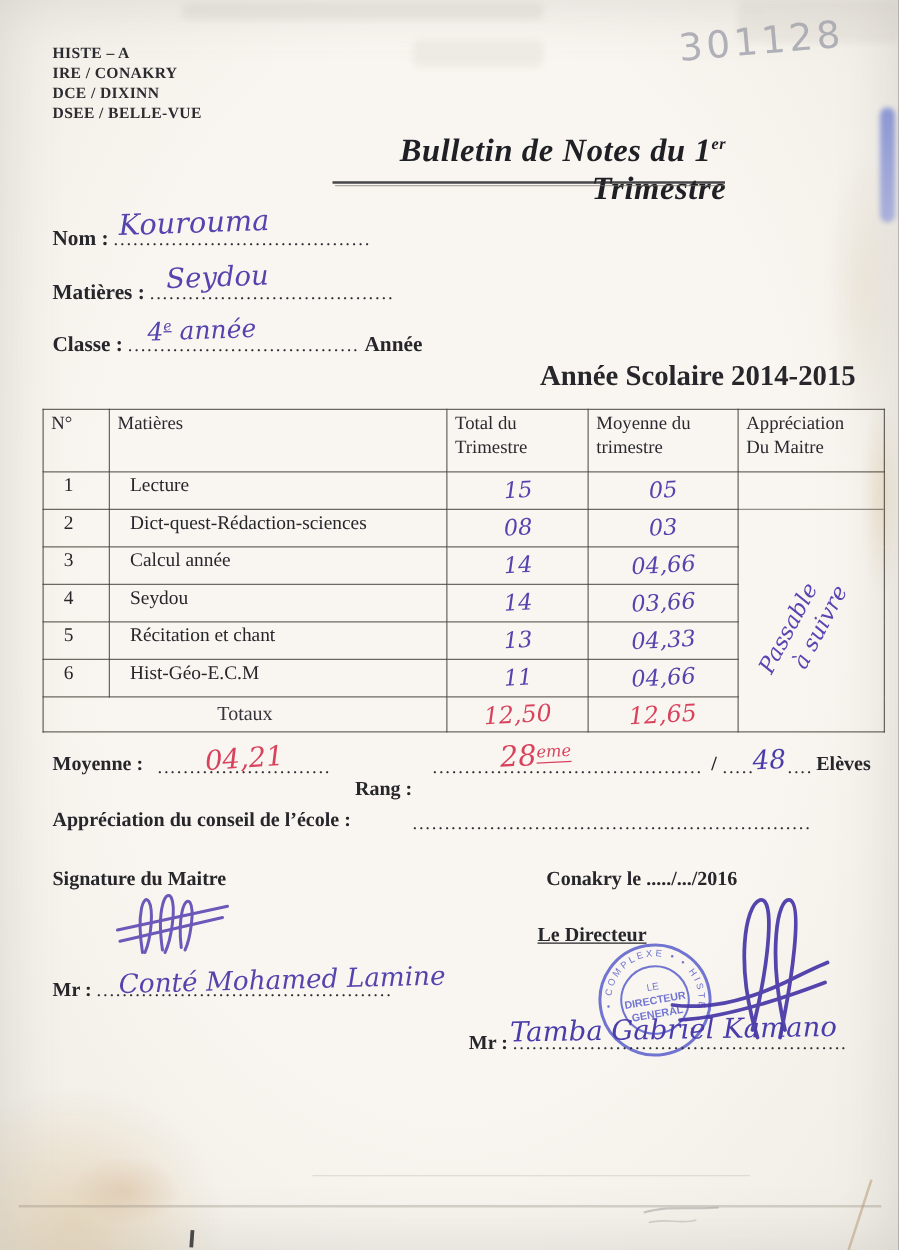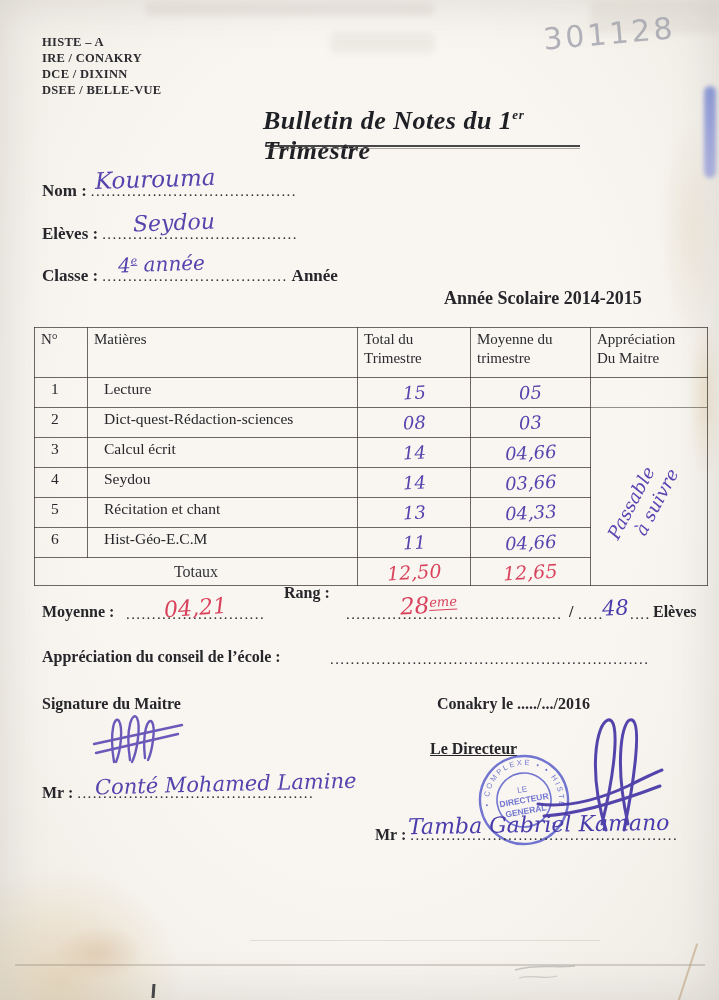--- a/index.html
+++ b/index.html
@@ -6,21 +6,21 @@
   .page{
     position:relative;width:719px;height:1000px;overflow:hidden;
     background:radial-gradient(ellipse at 50% 45%, #f9f6f1 55%, #efece5 100%);
     box-shadow:inset 0 0 50px rgba(115,110,98,.20);
     font-family:"Liberation Serif", serif;color:#26262b;
   }
   .abs{position:absolute;}
   .printed{font-family:"Liberation Serif", serif;color:#26262b;}
   .bold{font-weight:bold;}
   .hdrblock div{font-size:12.5px;font-weight:bold;line-height:16px;letter-spacing:.3px;color:#2b2b30;}
-  .title{font-style:italic;font-weight:600;font-size:26px;letter-spacing:.5px;color:#1f2025;text-align:left;}
+  .title{font-style:italic;font-weight:600;font-size:26px;letter-spacing:.5px;color:#1f2025;text-align:right;}
   .title sup{font-size:13px;}
   .t-underline{height:2px;background:rgba(40,40,45,.85);}
   .t-underline2{height:1px;background:rgba(120,115,105,.6);}
   .lbl{font-size:17px;font-weight:bold;color:#26262b;}
   .lbl-s{font-size:16px;font-weight:bold;color:#26262b;}
   .dots{font-size:15px;letter-spacing:1.4px;color:#2e2e33;}
   .hw{font-family:"DejaVu Serif", serif;font-style:italic;color:#5544ad;display:inline-block;}
   .hw-red{font-family:"DejaVu Serif", serif;font-style:italic;color:#d8425c;display:inline-block;}
   .hw-blue{font-family:"DejaVu Serif", serif;font-style:italic;color:#4a3dab;display:inline-block;}
   .pencil{font-family:"DejaVu Sans", sans-serif;color:#a5a5af;}
@@ -76,35 +76,35 @@
   <div class="abs t-underline" style="left:266px;top:145px;width:314px;"></div>
   <div class="abs t-underline2" style="left:268px;top:148px;width:312px;"></div>
 
   <div class="abs" style="left:42px;top:181px;white-space:nowrap;">
     <span class="lbl">Nom :</span>
     <span class="dots">........................................</span>
   </div>
   <div class="abs hw" style="left:95px;top:166px;font-size:23px;transform:rotate(-2deg);">Kourouma</div>
 
   <div class="abs" style="left:42px;top:224px;white-space:nowrap;">
-    <span class="lbl">Elèves :</span>
+    <span class="lbl">Matières :</span>
     <span class="dots">......................................</span>
   </div>
   <div class="abs hw" style="left:133px;top:210px;font-size:22px;transform:rotate(-2deg);">Seydou</div>
 
   <div class="abs" style="left:42px;top:266px;white-space:nowrap;">
     <span class="lbl">Classe :</span>
     <span class="dots">....................................</span>
     <span class="lbl">Année</span>
   </div>
   <div class="abs hw" style="left:118px;top:252px;font-size:20px;transform:rotate(-2deg);">
     <span>4</span><sup style="font-size:11px;text-decoration:underline;">e</sup><span> année</span>
   </div>
 
-  <div class="abs bold printed" style="left:444px;top:288px;font-size:18px;">Année Scolaire 2014-2015</div>
+  <div class="abs bold printed" style="left:432px;top:288px;font-size:23px;">Année Scolaire 2014-2015</div>
 
   <table class="grades abs" style="left:34px;top:327px;width:673px;">
     <colgroup>
         <col style="width:53px">
         <col style="width:270px">
         <col style="width:113px">
         <col style="width:120px">
         <col style="width:117px">
       </colgroup>
     <tbody>
@@ -138,21 +138,21 @@
       </td>
     </tr>
     <tr style="height:30px;">
       <td class="ncell">2</td>
       <td class="mcell">Dict-quest-Rédaction-sciences</td>
       <td class="vcell"><span class="hw hw-num">08</span></td>
       <td class="vcell"><span class="hw hw-num">03</span></td>
     </tr>
     <tr style="height:30px;">
       <td class="ncell">3</td>
-      <td class="mcell">Calcul écrit</td>
+      <td class="mcell">Calcul année</td>
       <td class="vcell"><span class="hw hw-num">14</span></td>
       <td class="vcell"><span class="hw hw-num">04,66</span></td>
     </tr>
     <tr style="height:30px;">
       <td class="ncell">4</td>
       <td class="mcell">Seydou</td>
       <td class="vcell"><span class="hw hw-num">14</span></td>
       <td class="vcell"><span class="hw hw-num">03,66</span></td>
     </tr>
     <tr style="height:30px;">
@@ -171,21 +171,21 @@
       <td colspan="2" style="text-align:center;font-size:16px;vertical-align:middle;color:#34343a;">Totaux</td>
       <td class="vcell"><span class="hw-red hw-tot">12,50</span></td>
       <td class="vcell"><span class="hw-red hw-tot">12,65</span></td>
     </tr>
   </tbody>
     </table>
 
   <div class="abs lbl-s" style="left:42px;top:603px;">Moyenne :</div>
   <div class="abs dots" style="left:126px;top:606px;">...........................</div>
   <div class="abs hw-red" style="left:164px;top:595px;font-size:22px;transform:rotate(-4deg);">04,21</div>
-  <div class="abs lbl-s" style="left:284px;top:584px;">Rang :</div>
+  <div class="abs lbl-s" style="left:284px;top:623px;">Rang :</div>
   <div class="abs dots" style="left:346px;top:606px;">..........................................</div>
   <div class="abs hw-red" style="left:400px;top:592px;font-size:23px;transform:rotate(-3deg);">
     <span>28</span><span class="sup-red">eme</span>
   </div>
   <div class="abs lbl-s" style="left:569px;top:603px;">/</div>
   <div class="abs dots" style="left:578px;top:606px;">.....</div>
   <div class="abs hw-blue" style="left:602px;top:596px;font-size:21px;transform:rotate(-3deg);">48</div>
   <div class="abs dots" style="left:630px;top:606px;">....</div>
   <div class="abs lbl-s" style="left:653px;top:603px;">Elèves</div>
 

